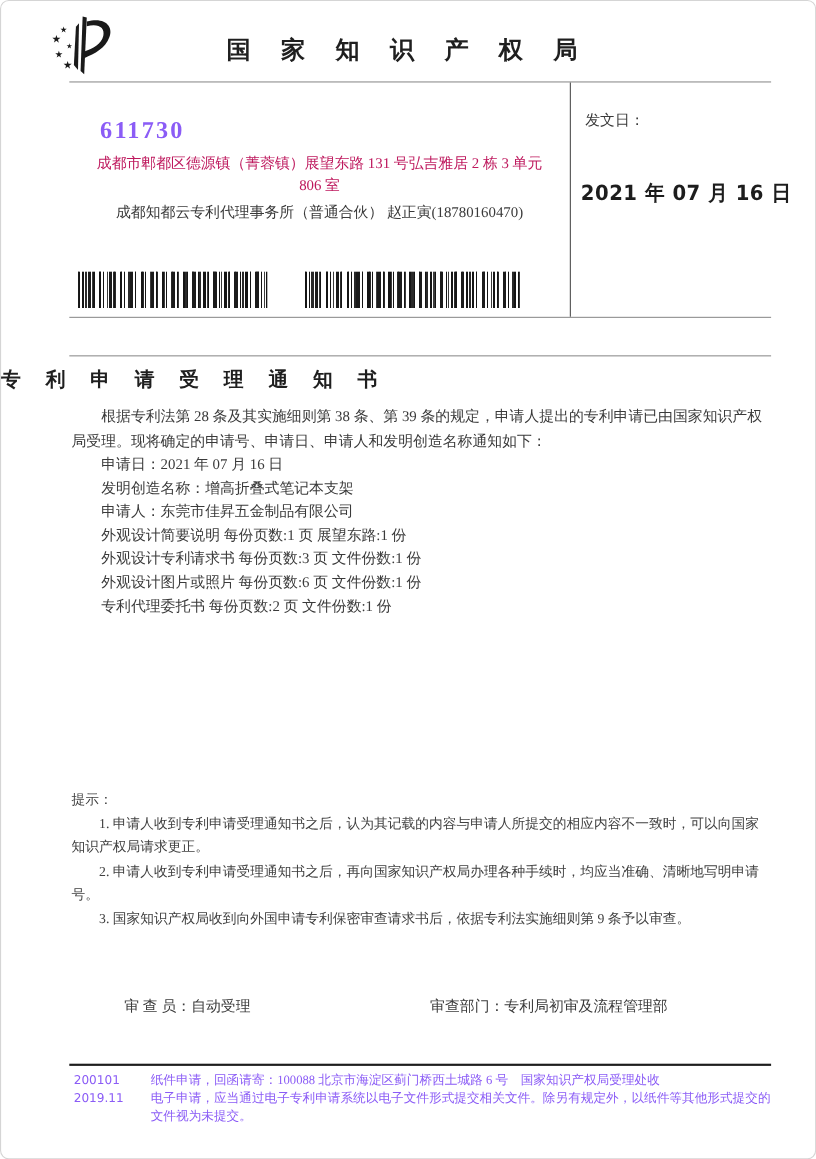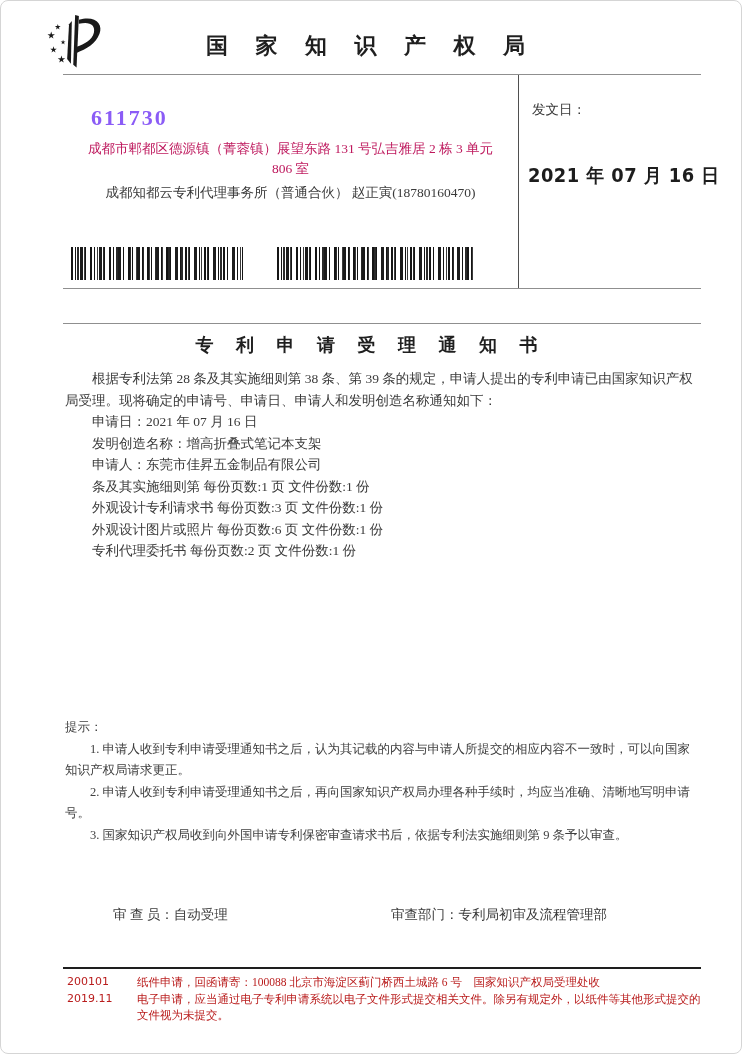--- a/index.html
+++ b/index.html
@@ -54,40 +54,40 @@
   }
 
   
   .numbers-row { position:absolute; top:296px; left:64px; width:636px; display:flex; font-size:13.5px; color:#333; }
   .num-left { width:345px; }
   .num-value { font-weight:bold; color:#1d1d1d; }
 
   
   .doc-title {
     position:absolute; top:332px; left:0; width:100%;
-    text-align:center; font-size:18px; font-weight:bold; letter-spacing:9px;
+    font-size:18px; font-weight:bold; letter-spacing:9px;
     color:#1f1f1f; margin:0;
   }
   .body-sec { position:absolute; top:367px; left:64px; width:636px; font-size:13.5px; line-height:21.5px; color:#3a3a3a; }
   .body-sec p { margin:0; }
   .p-indent { text-indent:2em; }
   .field-line { padding-left:2em; }
   .received-intro { padding-left:2em; margin-top:19px !important; }
 
   
   .hints { position:absolute; top:716px; left:64px; width:636px; font-size:12.5px; line-height:21.5px; color:#404040; }
   .hints p { margin:0; }
   .hint-item { text-indent:2em; }
 
   
   .examiner-row { position:absolute; top:905px; left:64px; width:636px; display:flex; font-size:13.5px; color:#3a3a3a; }
   .exam-left { margin-left:48px; width:278px; }
 
   
-  .footer { position:absolute; top:973px; left:66px; width:634px; display:flex; color:#b91c1c; }
+  .footer { position:absolute; top:973px; left:66px; width:634px; display:flex; color:#8b5cf6; }
   .foot-codes { width:70px; font-family:"DejaVu Sans","Liberation Sans",sans-serif; font-size:11px; line-height:16.5px; }
   .foot-text { flex:1; font-size:11.5px; line-height:16.5px; }
   .foot-text p { margin:0; }
 </style>
 </head>
 <body>
 
 <div class="page">
 
   <svg class="logo" viewBox="0 0 64 66" aria-hidden="true">
@@ -125,21 +125,21 @@
 
   <div class="rule rule-3"></div>
 
   <h1 class="doc-title">专 利 申 请 受 理 通 知 书</h1>
 
   <section class="body-sec">
     <p class="p-indent">根据专利法第 28 条及其实施细则第 38 条、第 39 条的规定，申请人提出的专利申请已由国家知识产权局受理。现将确定的申请号、申请日、申请人和发明创造名称通知如下：</p>
     <p class="field-line">申请日：2021 年 07 月 16 日</p>
     <p class="field-line">发明创造名称：增高折叠式笔记本支架</p>
     <p class="field-line">申请人：东莞市佳昇五金制品有限公司</p>
-    <p class="field-line">条及其实施细则第 每份页数:1 页  文件份数:1 份</p>
+    <p class="field-line">外观设计简要说明 每份页数:1 页  展望东路:1 份</p>
     <p class="field-line">外观设计专利请求书 每份页数:3 页  文件份数:1 份</p>
     <p class="field-line">外观设计图片或照片 每份页数:6 页  文件份数:1 份</p>
     <p class="field-line">专利代理委托书 每份页数:2 页  文件份数:1 份</p>
   </section>
 
   <section class="hints">
     <p>提示：</p>
     <p class="hint-item">1. 申请人收到专利申请受理通知书之后，认为其记载的内容与申请人所提交的相应内容不一致时，可以向国家知识产权局请求更正。</p>
     <p class="hint-item">2. 申请人收到专利申请受理通知书之后，再向国家知识产权局办理各种手续时，均应当准确、清晰地写明申请号。</p>
     <p class="hint-item">3. 国家知识产权局收到向外国申请专利保密审查请求书后，依据专利法实施细则第 9 条予以审查。</p>

